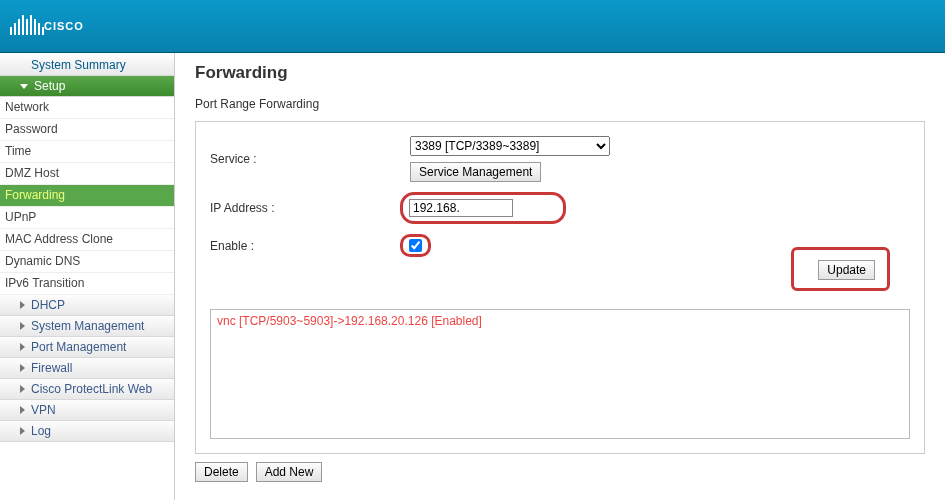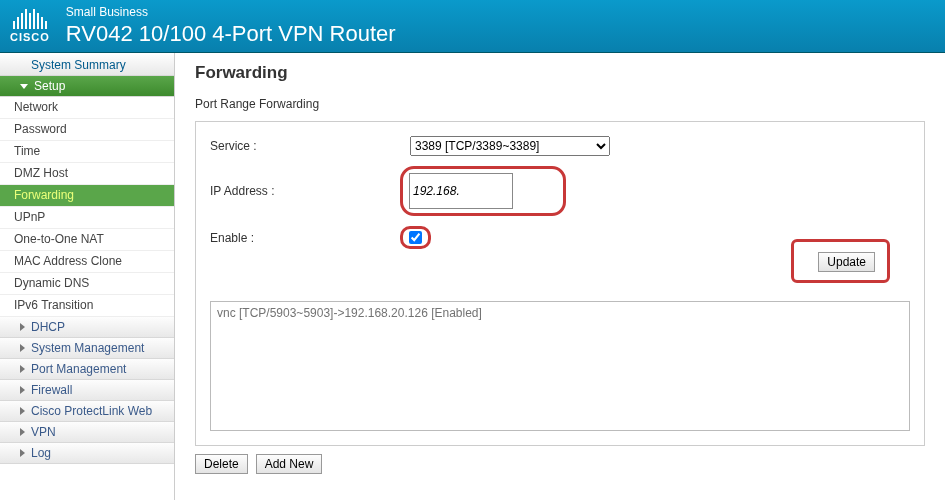--- a/index.html
+++ b/index.html
@@ -15,21 +15,20 @@
   background: linear-gradient(to bottom, #0a9acb 0%, #0880ad 100%);
   height: 53px;
   color: #fff;
   display: flex;
   align-items: center;
   padding-left: 10px;
   border-bottom: 1px solid #056;
 }
 .cisco-logo {
   display: flex;
-  flex-direction: column;
   align-items: center;
   margin-right: 16px;
   color: #fff;
 }
 .cisco-bars {
   display: flex;
   gap: 2px;
   align-items: flex-end;
   height: 20px;
   margin-bottom: 2px;
@@ -64,21 +63,21 @@
   font-size: 12px;
 }
 .nav-item.top {
   color: #005a8c;
 }
 .nav-item.expanded {
   background: linear-gradient(to bottom, #5aa64a, #3d8a2d);
   color: #fff;
 }
 .nav-sub {
-  padding: 3px 6px 3px 14px;
+  padding: 3px 6px 3px 5px;
   color: #444;
   cursor: pointer;
   font-size: 12px;
   border-bottom: 1px solid #eee;
   line-height: 15px;
 }
 .nav-sub.active { background: #5aa64a; color: #eaff7a; }
 .arrow {
   width: 0; height: 0;
   border-top: 4px solid transparent;
@@ -119,23 +118,22 @@
 .svc-mgmt { margin-top: 6px; }
 .ip-box {
   border: 3px solid #c83838;
   border-radius: 14px;
   padding: 4px 50px 4px 6px;
   display: inline-block;
 }
 .ip-input {
   width: 104px;
   font-size: 12px;
-  padding: 10px 3px;
+  padding: 1px 3px;
   border: 1px solid #888;
-  font-style: italic;
 }
 .enable-box {
   border: 3px solid #c83838;
   border-radius: 10px;
   padding: 2px 6px;
   display: inline-flex;
   align-items: center;
 }
 .cb { width: 13px; height: 13px; }
 .update-wrap {
@@ -145,64 +143,59 @@
   display: inline-block;
 }
 .update-row { display: flex; justify-content: flex-end; margin-top: -10px; margin-right: 20px; }
 .listing {
   border: 1px solid #bbb;
   height: 130px;
   margin-top: 18px;
   padding: 4px 6px;
   overflow: auto;
 }
-.list-entry { font-size: 12px; color: #737373; }
+.list-entry { font-size: 12px; color: #ef4444; }
 .bottom-actions { display: flex; justify-content: flex-start; gap: 8px; margin-top: 8px; padding-right: 30px;}
 </style>
 </head>
 <body>
 
 <div class="header">
   <div class="cisco-logo">
     <div class="cisco-bars">
       <span class="b1"></span>
         <span class="b2"></span>
         <span class="b3"></span>
         <span class="b4"></span>
         <span class="b5"></span>
         <span class="b4"></span>
         <span class="b3"></span>
         <span class="b2"></span>
         <span class="b1"></span>
     </div>
     <div class="cisco-name">CISCO</div>
   </div>
-  <div class="header-titles">
-    <div class="small-biz">Small Business</div>
-    <div class="model">RV042  10/100 4-Port VPN Router</div>
-  </div>
 </div>
 
 <div class="layout">
   <div class="sidebar">
     <div class="nav-item top">
       <span style="width:11px"></span>
       <span>System Summary</span>
     </div>
     <div class="nav-item expanded">
       <span class="arrow down"></span>
       <span>Setup</span>
     </div>
     <div class="nav-sub">Network</div>
     <div class="nav-sub">Password</div>
     <div class="nav-sub">Time</div>
     <div class="nav-sub">DMZ Host</div>
     <div class="nav-sub active">Forwarding</div>
     <div class="nav-sub">UPnP</div>
-    <div class="nav-sub">One-to-One NAT</div>
     <div class="nav-sub">MAC Address Clone</div>
     <div class="nav-sub">Dynamic DNS</div>
     <div class="nav-sub">IPv6 Transition</div>
 
     <div class="nav-item">
       <span class="arrow"></span>
       <span>DHCP</span>
     </div>
     <div class="nav-item">
       <span class="arrow"></span>
@@ -234,20 +227,23 @@
     <div class="page-title">Forwarding</div>
     <div class="section-title">Port Range Forwarding</div>
 
     <div class="panel">
       <div class="form-row">
         <div class="form-label">Service :</div>
         <div class="form-controls">
           <select class="svc">
             <option>3389 [TCP/3389~3389]</option>
           </select>
+          <div class="svc-mgmt">
+            <button class="btn">Service Management</button>
+          </div>
         </div>
       </div>
 
       <div class="form-row">
         <div class="form-label">IP Address :</div>
         <div class="form-controls" style="margin-left:-10px">
           <span class="ip-box">
             <input class="ip-input" value="192.168." style="">
           </span>
         </div>

